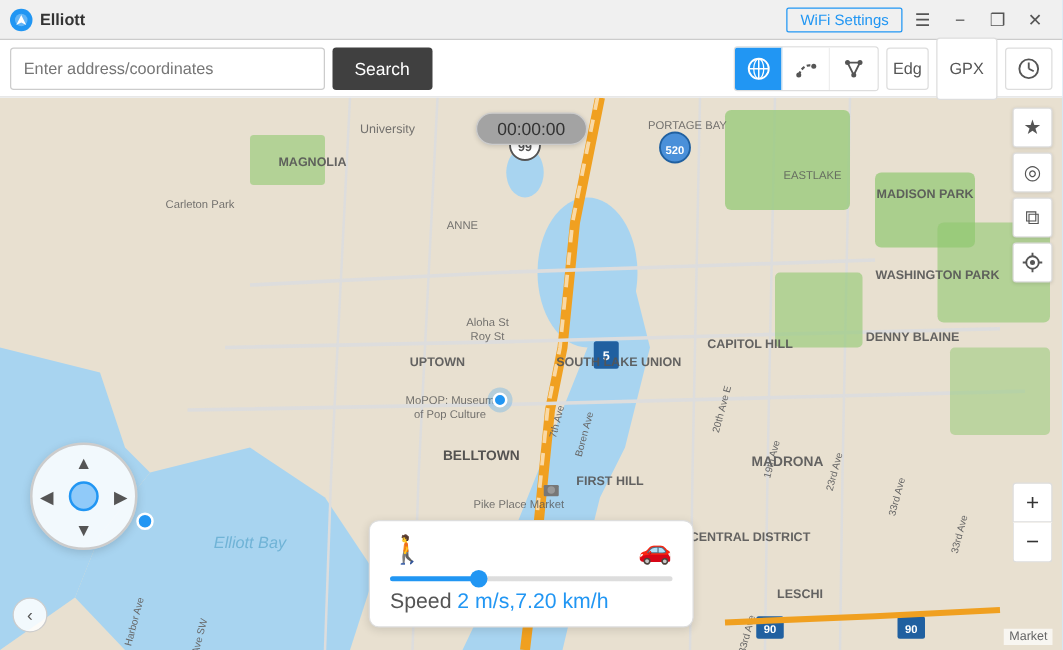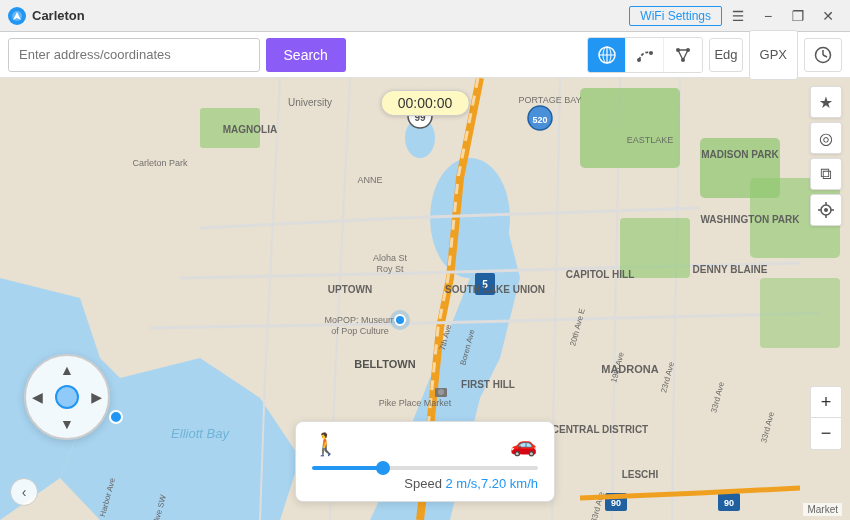--- a/index.html
+++ b/index.html
@@ -29,21 +29,21 @@
     #toolbar {
       display: flex; align-items: center; height: 46px;
       background: #fff; border-bottom: 1px solid #e0e0e0;
       padding: 0 8px; gap: 6px; position: relative; z-index: 10;
     }
     #search-box {
       flex: 1; max-width: 260px; height: 34px; border: 1px solid #ccc;
       border-radius: 3px; padding: 4px 10px; font-size: 13px; color: #999;
     }
     #search-btn {
-      height: 34px; padding: 0 18px; background: #8b5cf6; color: #fff;
+      height: 34px; padding: 0 18px; background: #404040; color: #fff;
       border: none; border-radius: 3px; font-size: 14px; font-weight: 500; cursor: pointer;
     }
     .toolbar-spacer { flex: 1; }
     .tool-group {
       display: flex; align-items: center; border: 1px solid #ddd; border-radius: 3px; overflow: hidden;
     }
     .tool-btn {
       width: 38px; height: 34px; border: none; background: #fff;
       cursor: pointer; display: flex; align-items: center; justify-content: center;
       border-right: 1px solid #eee; font-size: 16px; color: #555;
@@ -64,21 +64,21 @@
     #map-container {
       position: relative; width: 850px; height: 442px; overflow: hidden;
     }
 
     
     #map-svg { position: absolute; top: 0; left: 0; width: 100%; height: 100%; }
 
     
     #timer-badge {
       position: absolute; top: 12px; left: 50%; transform: translateX(-50%);
-      background: #fef9c3; border: 1px solid #ccc; border-radius: 20px;
+      background: #a3a3a3; border: 1px solid #ccc; border-radius: 20px;
       padding: 4px 16px; font-size: 14px; color: #333; font-weight: 500;
       box-shadow: 0 1px 4px rgba(0,0,0,0.15); z-index: 20;
     }
 
     
     #joystick {
       position: absolute; bottom: 80px; left: 24px; z-index: 20;
       width: 86px; height: 86px;
     }
     .joystick-ring {
@@ -153,21 +153,21 @@
     .speed-slider-row { display: flex; align-items: center; gap: 4px; margin-bottom: 6px; }
     .speed-slider {
       flex: 1; height: 4px; -webkit-appearance: none; appearance: none;
       background: linear-gradient(to right, #2196F3 30%, #ddd 30%);
       border-radius: 2px; outline: none; cursor: pointer;
     }
     .speed-slider::-webkit-slider-thumb {
       -webkit-appearance: none; width: 14px; height: 14px;
       background: #2196F3; border-radius: 50%; cursor: pointer;
     }
-    .speed-text { font-size: 13px; color: #555; text-align: right; }
+    .speed-text { font-size: 17px; color: #555; text-align: left; }
     .speed-value { color: #2196F3; }
 
     
     #loc-pin {
       position: absolute; top: 232px; left: 390px; z-index: 15;
       width: 20px; height: 20px;
     }
     .pin-outer {
       width: 20px; height: 20px; border-radius: 50%;
       background: rgba(33,150,243,0.25); display: flex; align-items: center; justify-content: center;
@@ -181,21 +181,21 @@
 <body>
 
 <div id="titlebar">
   <div id="titlebar-left">
     <div id="titlebar-logo">
       <svg viewBox="0 0 12 12" fill="none">
         <circle cx="6" cy="6" r="5" fill="#fff" opacity="0.3"></circle>
         <path d="M6 2 L10 10 L6 8 L2 10 Z" fill="#fff"></path>
       </svg>
     </div>
-    <span id="titlebar-title">Carleton</span>
+    <span id="titlebar-title">Elliott</span>
   </div>
   <div id="titlebar-right">
     <button class="wifi-btn">WiFi Settings</button>
     <button class="win-btn">☰</button>
     <button class="win-btn">−</button>
     <button class="win-btn">❐</button>
     <button class="win-btn close">✕</button>
   </div>
 </div>
 

